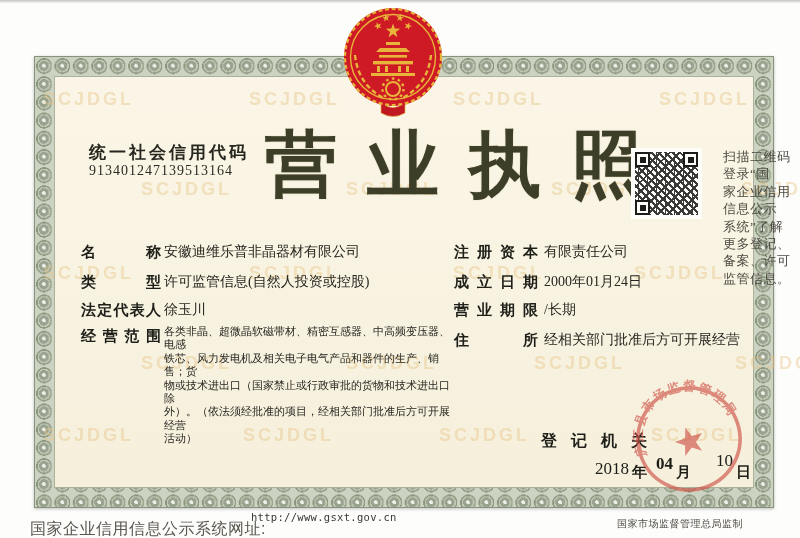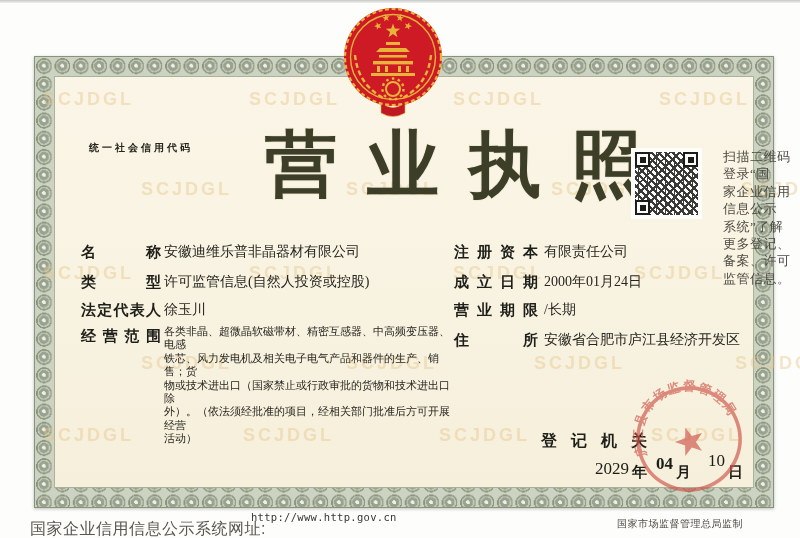--- a/index.html
+++ b/index.html
@@ -31,21 +31,21 @@
     position:absolute;font-weight:bold;font-size:18px;letter-spacing:3px;
     color:rgba(231,196,133,.42);white-space:nowrap;z-index:2;
   }
   .red-wm{
     position:absolute;left:238px;top:192px;z-index:2;
     font-size:44px;font-weight:bold;letter-spacing:3px;white-space:nowrap;
     color:rgba(222,105,95,.30);font-family:"Liberation Serif",serif;
   }
   
   .credit-label{position:absolute;left:54px;top:84px;z-index:3;
-    font-size:10px;font-weight:bold;letter-spacing:3px;color:#26261f;}
+    font-size:17px;font-weight:bold;letter-spacing:3px;color:#26261f;}
   .credit-value{position:absolute;left:54px;top:106px;z-index:3;
     font-size:14px;letter-spacing:1px;color:#2c2c26;font-family:"Liberation Serif",serif;}
   .title{
     position:absolute;left:200px;top:68px;width:400px;z-index:3;
     text-align:center;font-size:72px;line-height:1.1;font-weight:900;
     letter-spacing:30px;padding-left:30px;box-sizing:border-box;
     color:#3d3e27;text-shadow:0 0 1px rgba(90,80,20,.45);
     white-space:nowrap;
   }
   
@@ -92,21 +92,21 @@
     position:absolute;left:506px;top:374px;width:106px;z-index:3;
     display:flex;justify-content:space-between;
     font-size:16px;font-weight:bold;color:#1f1f1a;
   }
   .issue-date{position:absolute;left:560px;top:396px;z-index:4;white-space:nowrap;color:#1d1d18;}
   .issue-date span{display:inline-block;position:relative;}
   .d-num{font-family:"Liberation Serif",serif;font-size:17px;}
   .d-unit{font-size:15px;font-weight:bold;top:9px;margin:0 3px;}
   .d-year{top:6px;}
   .d-month{top:1px;margin-left:6px;font-weight:bold;}
-  .d-day{top:-2px;margin-left:14px;}
+  .d-day{top:-2px;margin-left:22px;}
   
   .seal{position:absolute;left:594px;top:322px;z-index:5;opacity:.85;}
   
   .emblem{position:absolute;left:343px;top:5px;z-index:6;}
   
   .footer-left{position:absolute;left:30px;top:519px;font-size:16px;color:#59564e;letter-spacing:.5px;}
   .footer-url{position:absolute;left:251px;top:511px;font-size:10.5px;color:#3a3832;
     font-family:"DejaVu Sans Mono",monospace;letter-spacing:.3px;}
   .footer-right{position:absolute;left:617px;top:517px;font-size:10px;color:#4c4a42;letter-spacing:.5px;font-family:Liberation Mono, monospace;}
 </style>
@@ -135,20 +135,21 @@
       <div class="wm" style="left: 311px; top: 296px;">SCJDGL</div>
       <div class="wm" style="left: 499px; top: 296px;">SCJDGL</div>
       <div class="wm" style="left: 700px; top: 296px;">SCJDGL</div>
       <div class="wm" style="left: 8px; top: 368px;">SCJDGL</div>
       <div class="wm" style="left: 208px; top: 368px;">SCJDGL</div>
       <div class="wm" style="left: 404px; top: 368px;">SCJDGL</div>
       <div class="wm" style="left: 616px; top: 368px;">SCJDGL</div>
     </div>
 
   <div class="credit-label">统一社会信用代码</div>
+  <div class="credit-value">913401247139513164</div>
   <div class="title">营业执照</div>
 
   <div class="qr">
     <div class="qr-mesh"></div>
     <div class="finder tl"></div>
     <div class="finder tr"></div>
     <div class="finder bl"></div>
   </div>
   <div class="qr-note">扫描二维码登录“国
 家企业信用信息公示
@@ -218,31 +219,31 @@
         <span>期</span>
         <span>限</span>
       </div>
     <div class="fval fval-right">/长期</div>
   </div>
   <div class="frow" style="top:274px">
     <div class="flabel flabel-right">
         <span>住</span>
         <span>所</span>
       </div>
-    <div class="fval fval-right">安徽省合肥市庐江县经济开发区</div>
+    <div class="fval fval-right">经相关部门批准后方可开展经营</div>
   </div>
 
   <div class="registry-label">
       <span>登</span>
       <span>记</span>
       <span>机</span>
       <span>关</span>
     </div>
   <div class="issue-date">
-    <span class="d-num d-year">2029</span><span class="d-unit">年</span><span class="d-num d-month">04</span><span class="d-unit">月</span><span class="d-num d-day">10</span><span class="d-unit">日</span>
+    <span class="d-num d-year">2018</span><span class="d-unit">年</span><span class="d-num d-month">04</span><span class="d-unit">月</span><span class="d-num d-day">10</span><span class="d-unit">日</span>
   </div>
 
   <svg class="seal" width="120" height="120" viewBox="0 0 120 120">
     <g transform="rotate(-18 60 60)" opacity="0.78">
       <circle cx="60" cy="60" r="51" fill="none" stroke="#d0554a" stroke-width="3.6"></circle>
       <path id="sealArc" d="M 15.5 66 A 45.5 45.5 0 1 1 104.5 66" fill="none"></path>
       <text font-size="12.5" font-weight="bold" fill="#d0554a" letter-spacing="2">
         <textPath href="#sealArc" startOffset="2%">庐江县市场监督管理局</textPath>
       </text>
       <polygon points="60,48 63.5,58.1 74.3,58.4 65.7,64.9 68.8,75.1 60,69 51.2,75.1 54.3,64.9 45.7,58.4 56.5,58.1" fill="#d0554a"></polygon>
@@ -272,14 +273,14 @@
   <rect x="55" y="61" width="3" height="6" fill="#e8b43a"></rect>
   <rect x="63" y="61" width="3" height="6" fill="#e8b43a"></rect>
   <rect x="28" y="68" width="44" height="3" fill="#e8b43a"></rect>
   <circle cx="50" cy="84" r="7" fill="none" stroke="#e8b43a" stroke-width="2"></circle>
   <circle cx="50" cy="84" r="10.5" fill="none" stroke="#e8b43a" stroke-width="2.4" stroke-dasharray="2.6 3.4"></circle>
   <path d="M12,50 Q15,80 42,94" fill="none" stroke="#e8b43a" stroke-width="2.4" stroke-dasharray="5 3"></path>
   <path d="M88,50 Q85,80 58,94" fill="none" stroke="#e8b43a" stroke-width="2.4" stroke-dasharray="5 3"></path>
 </svg>
 
 <div class="footer-left">国家企业信用信息公示系统网址:</div>
-<div class="footer-url">http://www.http.gov.cn</div>
+<div class="footer-url">http://www.gsxt.gov.cn</div>
 <div class="footer-right">国家市场监督管理总局监制</div>
 
 </body></html>

